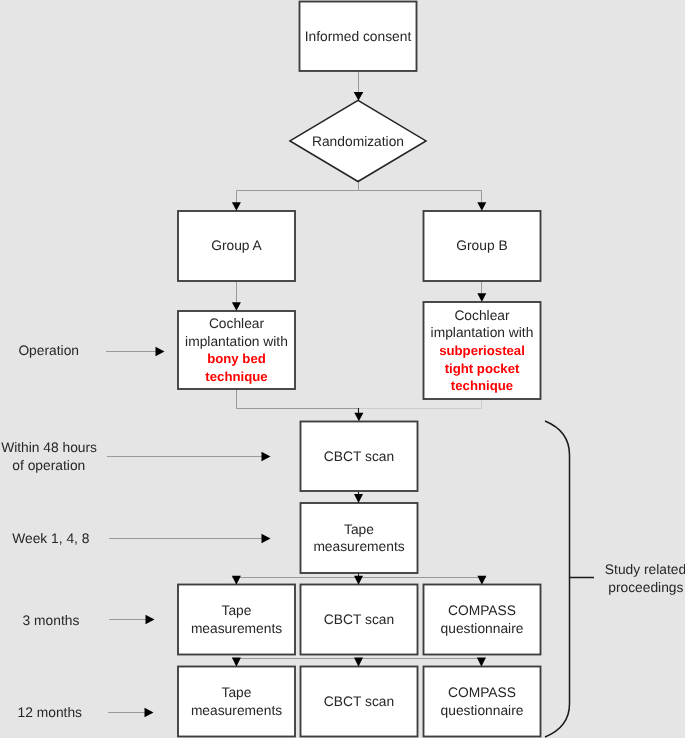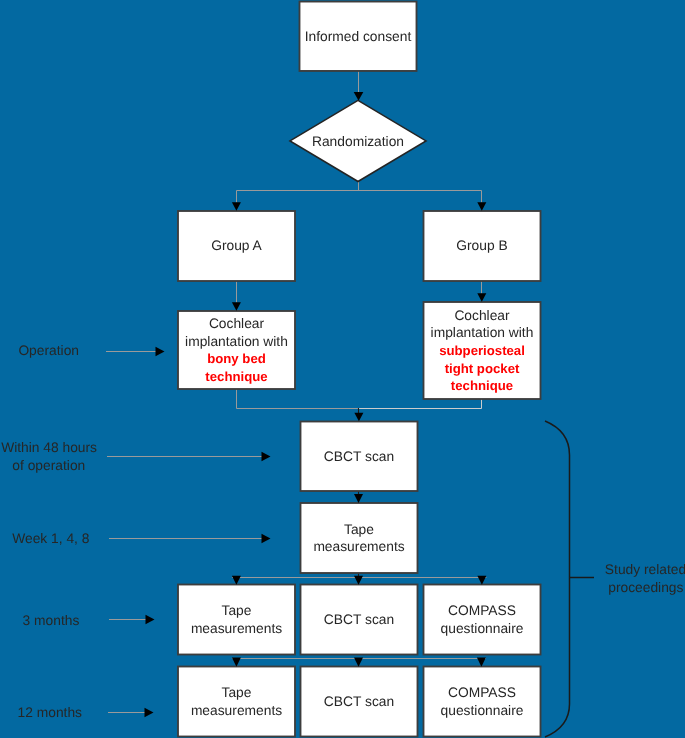--- a/index.html
+++ b/index.html
@@ -1,18 +1,18 @@
 <!DOCTYPE html>
 <html><head>
 <meta charset="utf-8">
 <title>Study flowchart</title>
 <style>
   html,body{margin:0;padding:0;background:#ffffff;}
   body{width:685px;height:738px;overflow:hidden;font-family:"Liberation Sans",sans-serif;-webkit-font-smoothing:antialiased;text-rendering:geometricPrecision;}
-  #stage{position:relative;width:685px;height:738px;background:#0369a1;}
+  #stage{position:relative;width:685px;height:738px;background:#e5e5e5;}
   svg{position:absolute;left:0;top:0;}
   .node-box{fill:#ffffff;stroke:#3d3d3d;stroke-width:1.85;}
   .diamond{fill:#ffffff;stroke:#242424;stroke-width:1.55;}
   .conn{stroke:#9a9a9a;stroke-width:1;fill:none;}
   .arrowhead{fill:#000000;}
   .conn-dark{stroke:#1a1a1a;stroke-width:1.1;fill:none;}
   .conn-light{stroke:#cccccc;stroke-width:1;fill:none;}
   .brace{stroke:#1a1a1a;stroke-width:1.5;fill:none;}
   .lbl{font-family:"Liberation Sans",sans-serif;font-size:13.8px;fill:#262626;}
   .box-text{font-family:"Liberation Sans",sans-serif;font-size:13.8px;fill:#262626;}

